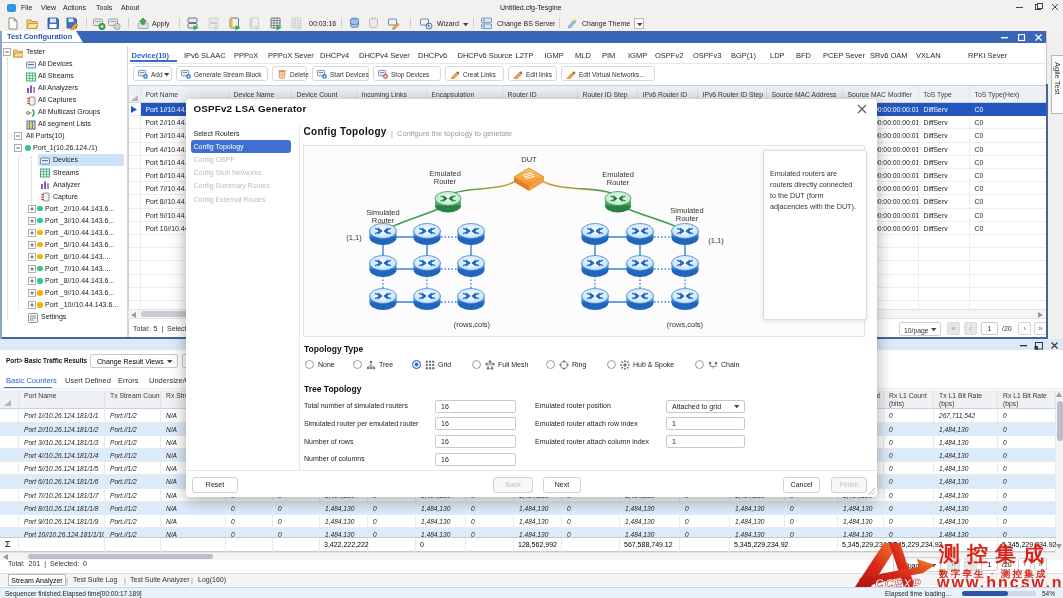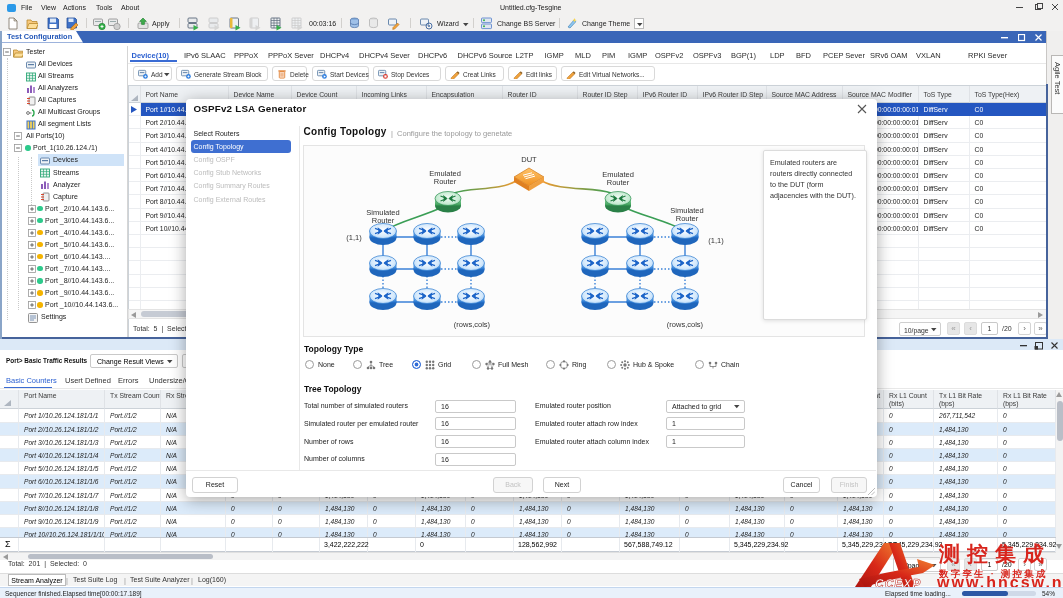--- a/index.html
+++ b/index.html
@@ -1204,21 +1204,21 @@
           <text x="79" y="74" font-size="7.5" fill="#333" text-anchor="middle" font-family="Liberation Sans, sans-serif">Router</text>
           <text x="383" y="64" font-size="7.5" fill="#333" text-anchor="middle" font-family="Liberation Sans, sans-serif">Simulated</text>
           <text x="383" y="72" font-size="7.5" fill="#333" text-anchor="middle" font-family="Liberation Sans, sans-serif">Router</text>
           <text x="50" y="91" font-size="7.5" fill="#333" text-anchor="middle" font-family="Liberation Sans, sans-serif">(1,1)</text>
           <text x="412" y="94" font-size="7.5" fill="#333" text-anchor="middle" font-family="Liberation Sans, sans-serif">(1,1)</text>
           <text x="168" y="178" font-size="7.5" fill="#333" text-anchor="middle" font-family="Liberation Sans, sans-serif">(rows,cols)</text>
           <text x="381" y="178" font-size="7.5" fill="#333" text-anchor="middle" font-family="Liberation Sans, sans-serif">(rows,cols)</text>
         </g>
       </svg>
 <div id="tooltip">
-<div class="wh" style="margin-top:4px;">Emulated routers are<br>routers directly connected<br>to the DUT (form<br>adjacencies with the DUT).</div>
+<div class="wh" style="margin-top:15px;">Emulated routers are<br>routers directly connected<br>to the DUT (form<br>adjacencies with the DUT).</div>
 </div>
 </div>
 <div style="position:absolute; left:118px; top:245px; font-size:8.5px; font-weight:bold; color:#111;">Topology Type</div>
 <div class="radio " style="left:119px; top:261px;"></div>
 <div class="rlabel" style="left:132px; top:262px;">None</div>
 <div class="radio " style="left:167px; top:261px;"></div>
 <svg style="position:absolute; left:180px; top:261px;" width="10" height="10" viewBox="0 0 10 10">
       <circle cx="5" cy="2" r="1.3" fill="#777"></circle>
       <circle cx="2" cy="8" r="1.3" fill="#777"></circle>
       <circle cx="5" cy="8" r="1.3" fill="#777"></circle>

